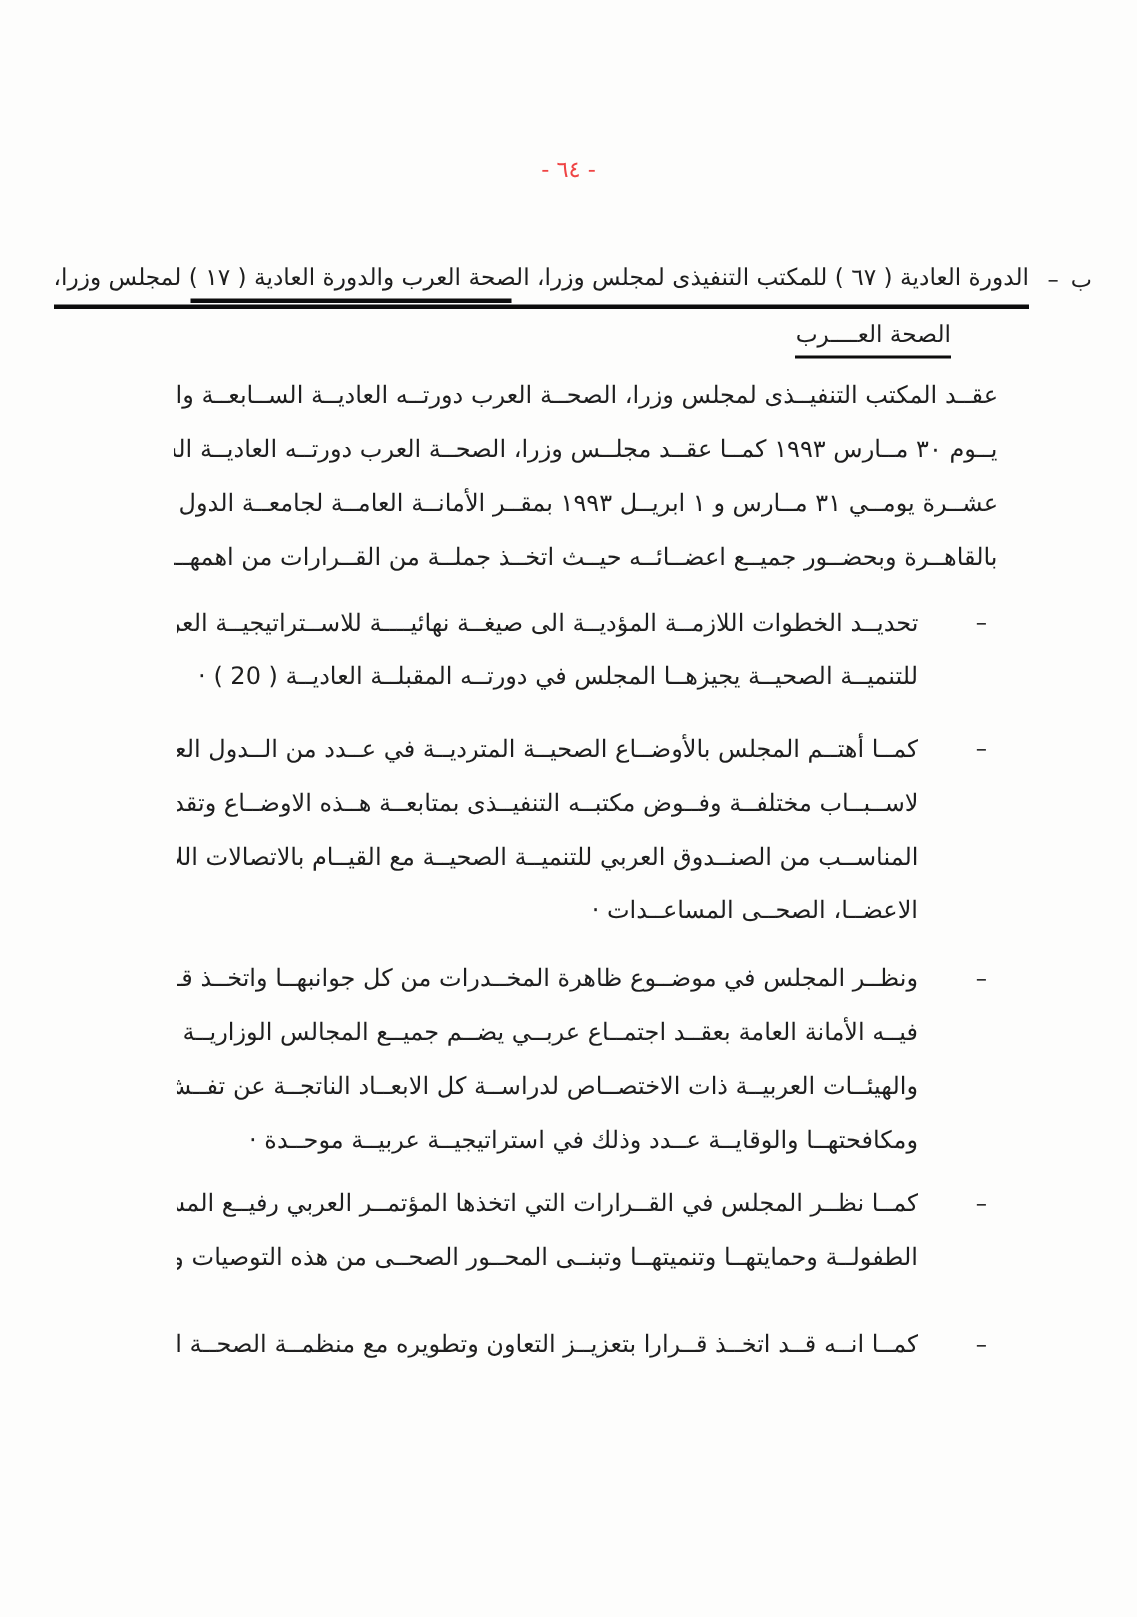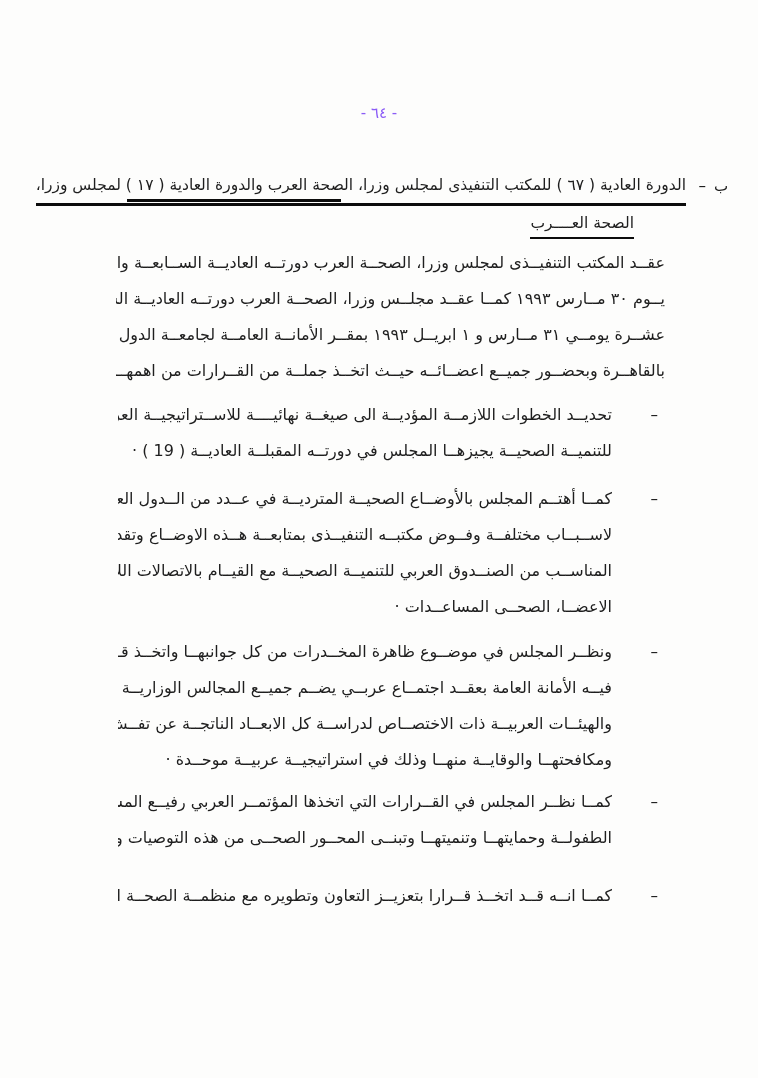--- a/index.html
+++ b/index.html
@@ -14,21 +14,21 @@
     position: relative;
     width: 758px; height: 1078px;
     direction: rtl;
   }
   .page-number {
     margin-top: 102px;
     text-align: center;
     font-size: 15px;
     line-height: 22px;
     letter-spacing: 3px;
-    color: #8b5cf6;
+    color: #ef4444;
   }
   
   .header-row {
     display: flex;
     align-items: flex-start;
     margin: 49px 30px 0 64px;
   }
   .marker-box {
     display: flex;
     align-items: baseline;
@@ -139,41 +139,41 @@
     <div class="line">عقــد المكتب التنفيــذى لمجلس وزرا، الصحــة العرب دورتــه العاديــة الســابعــة والستيــــــــن</div>
     <div class="line">يــوم ٣٠ مــارس ١٩٩٣ كمــا عقــد مجلــس وزرا، الصحــة العرب دورتــه العاديــة السابعــــــــة</div>
     <div class="line">عشــرة يومــي ٣١ مــارس و ١ ابريــل ١٩٩٣ بمقــر الأمانــة العامــة لجامعــة الدول العربيــة</div>
     <div class="line end">بالقاهــرة وبحضــور جميــع اعضــائــه حيــث اتخــذ جملــة من القــرارات من اهمهــا :</div>
   </div>
 
   <div class="bullet b1">
     <div class="b-marker">–</div>
     <div class="b-text">
       <div class="line">تحديــد الخطوات اللازمــة المؤديــة الى صيغــة نهائيــــة للاســتراتيجيــة العربيــــــــة</div>
-      <div class="line end">للتنميــة الصحيــة يجيزهــا المجلس في دورتــه المقبلــة العاديــة ( 19 ) ·</div>
+      <div class="line end">للتنميــة الصحيــة يجيزهــا المجلس في دورتــه المقبلــة العاديــة ( 20 ) ·</div>
     </div>
   </div>
 
   <div class="bullet b2">
     <div class="b-marker">–</div>
     <div class="b-text">
       <div class="line">كمــا أهتــم المجلس بالأوضــاع الصحيــة المترديــة في عــدد من الــدول العربيــــــــة</div>
       <div class="line">لاســبــاب مختلفــة وفــوض مكتبــه التنفيــذى بمتابعــة هــذه الاوضــاع وتقديــم الدعــــــــم</div>
       <div class="line">المناســب من الصنــدوق العربي للتنميــة الصحيــة مع القيــام بالاتصالات اللازمــة بالــدول</div>
       <div class="line end">الاعضــا، الصحــى المساعــدات ·</div>
     </div>
   </div>
 
   <div class="bullet b3">
     <div class="b-marker">–</div>
     <div class="b-text">
       <div class="line">ونظــر المجلس في موضــوع ظاهرة المخــدرات من كل جوانبهــا واتخــذ قــرارا يؤيــــــــد</div>
       <div class="line">فيــه الأمانة العامة بعقــد اجتمــاع عربــي يضــم جميــع المجالس الوزاريــة والمنظمــــــــات</div>
       <div class="line">والهيئــات العربيــة ذات الاختصــاص لدراســة كل الابعــاد الناتجــة عن تفــش هذه الظاهرة</div>
-      <div class="line end">ومكافحتهــا والوقايــة منهــا وذلك في استراتيجيــة عربيــة موحــدة ·</div>
+      <div class="line end">ومكافحتهــا والوقايــة عــدد وذلك في استراتيجيــة عربيــة موحــدة ·</div>
     </div>
   </div>
 
   <div class="bullet b4">
     <div class="b-marker">–</div>
     <div class="b-text">
       <div class="line">كمــا نظــر المجلس في القــرارات التي اتخذها المؤتمــر العربي رفيــع المستــوى لرعايــــــة</div>
       <div class="line end">الطفولــة وحمايتهــا وتنميتهــا وتبنــى المحــور الصحــى من هذه التوصيات وقرر العمل بهديها ·</div>
     </div>
   </div>

